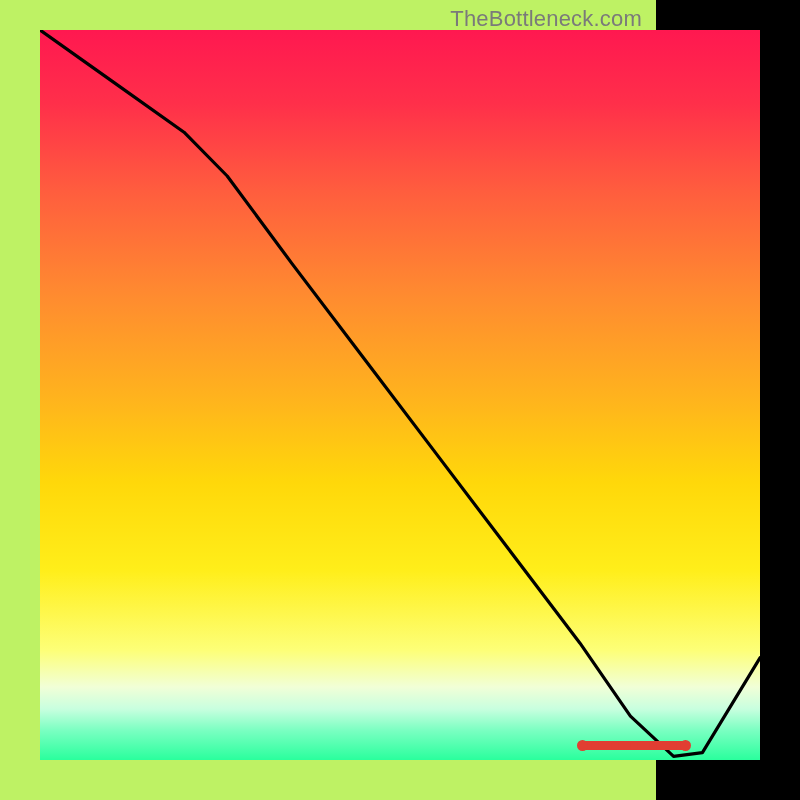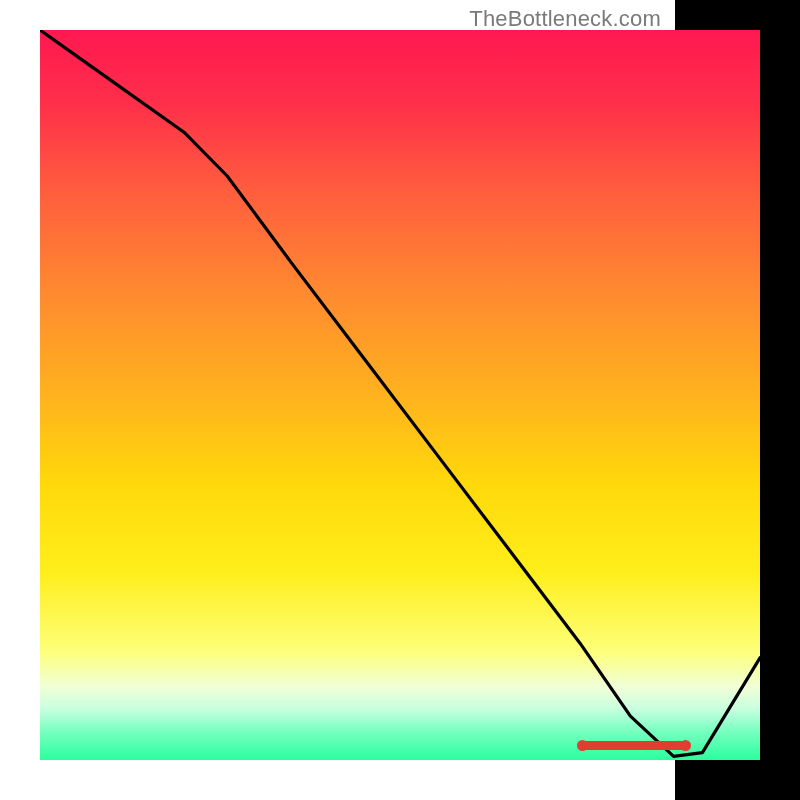--- a/index.html
+++ b/index.html
@@ -8,22 +8,21 @@
     width: 800px;
     height: 800px;
     background: #000;
     font-family: Arial, Helvetica, sans-serif;
     overflow: hidden;
   }
   .frame {
     position: relative;
     width: 656px;
     height: 800px;
-    background: #ffffff;
-    padding-left: 19px;
+    background: #bef264;
   }
   .attribution {
     position: absolute;
     top: 6px;
     right: 14px;
     color: #7a7a7a;
     font-size: 22px;
     font-weight: 500;
     letter-spacing: 0.2px;
   }

